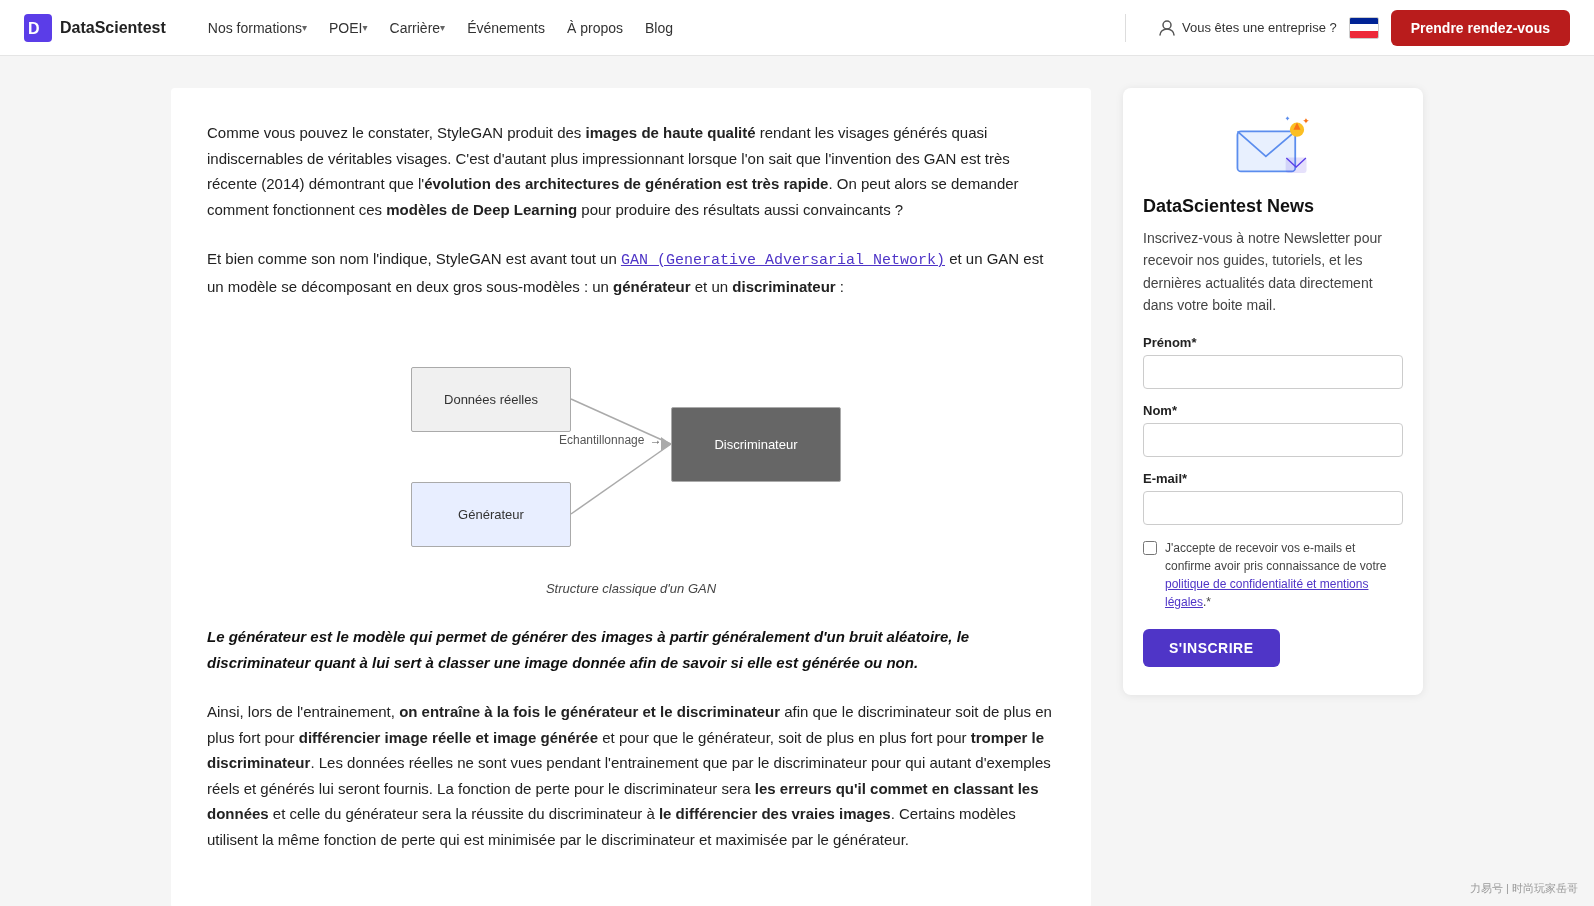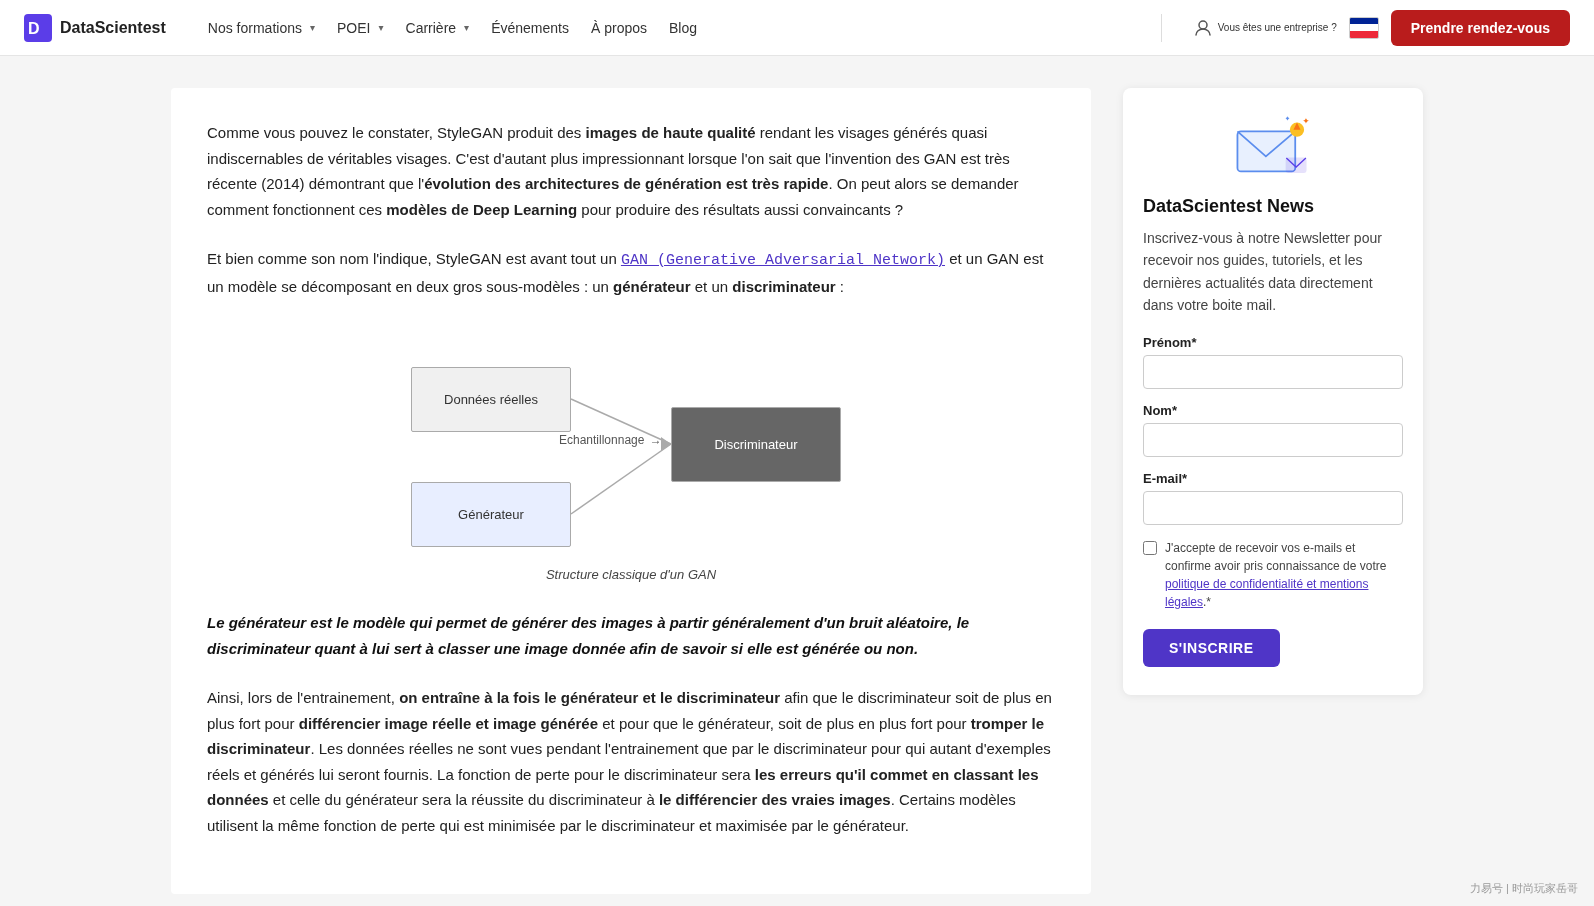--- a/index.html
+++ b/index.html
@@ -14,21 +14,21 @@
       padding: 0 24px;
       border-bottom: 1px solid #e5e5e5;
       position: sticky;
       top: 0;
       z-index: 100;
       gap: 32px;
     }
     .nav-link {
       display: flex;
       align-items: center;
-      gap: 8px;
+      gap: 0;
       padding: 6px 10px;
       font-size: 14px;
       color: #333;
       cursor: pointer;
       border-radius: 4px;
       white-space: nowrap;
     }
     .nav-link .chevron {
       font-size: 10px;
       color: #666;
@@ -41,21 +41,21 @@
     .nav-right {
       display: flex;
       align-items: center;
       gap: 12px;
       flex-shrink: 0;
     }
     .nav-enterprise {
       display: flex;
       align-items: center;
       gap: 6px;
-      font-size: 10px;
+      font-size: 13px;
       color: #333;
       cursor: pointer;
     }
     .flag-icon {
       width: 28px;
       height: 20px;
       border-radius: 2px;
       overflow: hidden;
       display: flex;
       flex-direction: column;
@@ -157,21 +157,21 @@
       font-size: 12px;
       color: #555;
     }
     .label-echantillonnage {
       left: 178px; top: 106px;
     }
     .diagram-caption {
       font-size: 13px;
       color: #444;
       font-style: italic;
-      margin-top: 10px;
+      margin-top: 24px;
     }
 
     
     .gan-arrows {
       position: absolute;
       top: 0; left: 0;
       width: 100%; height: 100%;
       pointer-events: none;
     }
 

